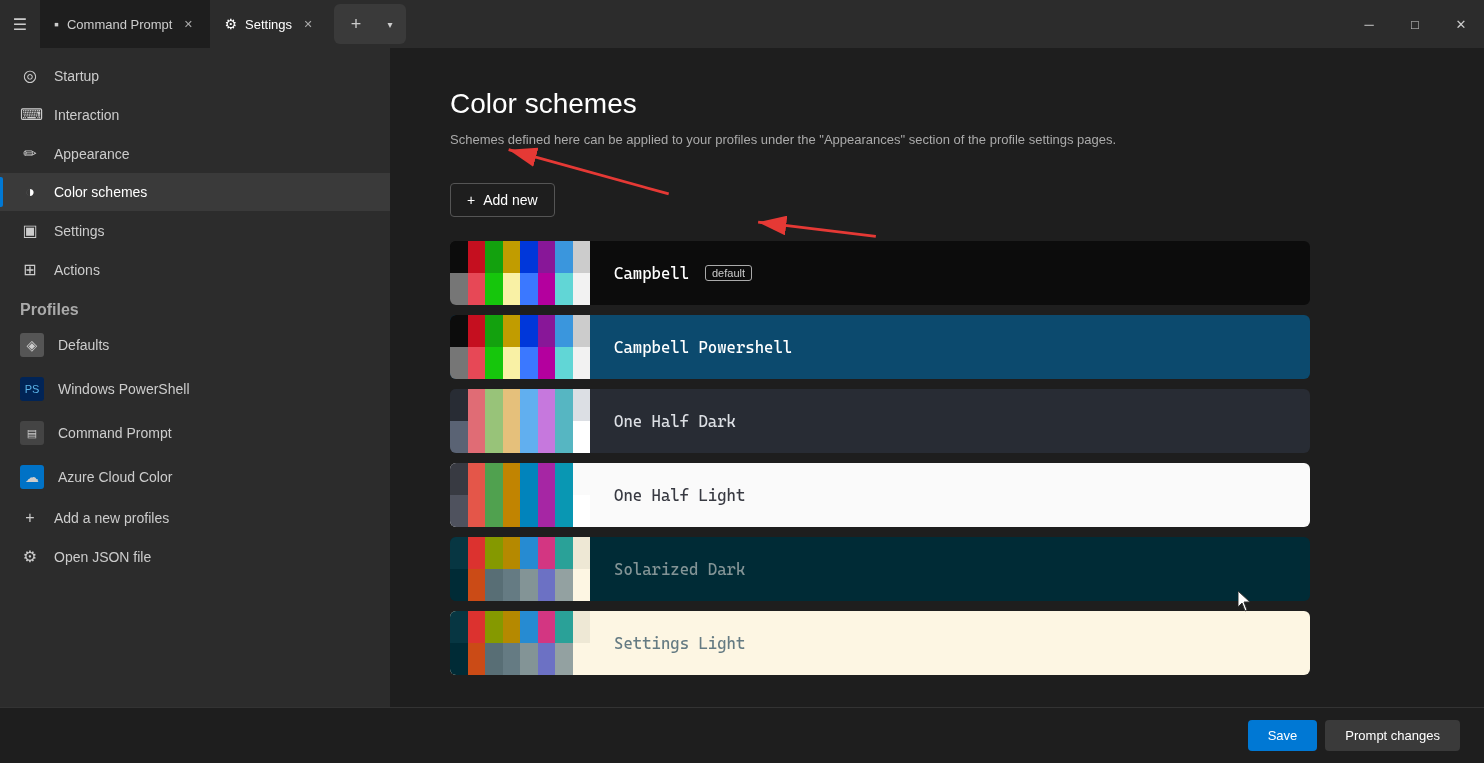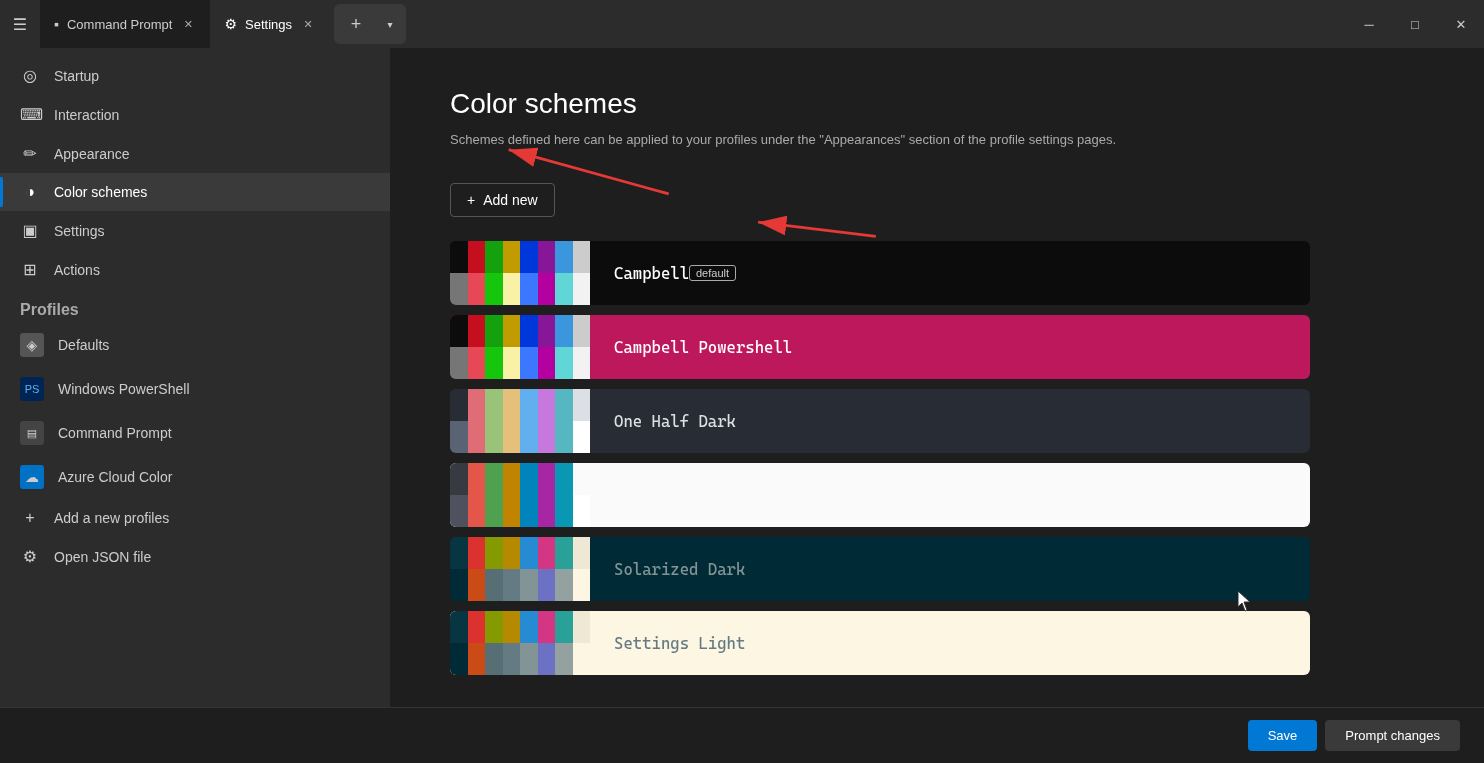--- a/index.html
+++ b/index.html
@@ -240,21 +240,21 @@
       height: 100%;
     }
     .scheme-name-area {
       flex: 1;
       display: flex;
       align-items: center;
       padding: 0 24px;
       font-size: 16px;
       font-family: 'Cascadia Code', 'Consolas', monospace;
       height: 64px;
-      gap: 0;
+      gap: 16px;
     }
     .default-badge {
       border: 1px solid #aaa;
       border-radius: 3px;
       padding: 1px 6px;
       font-size: 11px;
       color: #ccc;
       font-family: 'Segoe UI', sans-serif;
     }
 
@@ -413,21 +413,21 @@
             <div class="color-swatch" style="background: rgb(59, 120, 255);"></div>
             <div class="color-swatch" style="background: rgb(180, 0, 158);"></div>
             <div class="color-swatch" style="background: rgb(97, 214, 214);"></div>
             <div class="color-swatch" style="background: rgb(242, 242, 242);"></div>
           </div>
           <div class="scheme-name-area" style="color: rgb(255, 255, 255);">
             <span>Campbell</span>
             <span class="default-badge">default</span>
           </div>
         </div>
-        <div class="scheme-item" style="background: #be185d;">
+        <div class="scheme-item" style="background: #0c4a6e;">
           <div class="scheme-colors">
             <div class="color-swatch" style="background: rgb(12, 12, 12);"></div>
             <div class="color-swatch" style="background: rgb(197, 15, 31);"></div>
             <div class="color-swatch" style="background: rgb(19, 161, 14);"></div>
             <div class="color-swatch" style="background: rgb(193, 156, 0);"></div>
             <div class="color-swatch" style="background: rgb(0, 55, 218);"></div>
             <div class="color-swatch" style="background: rgb(136, 23, 152);"></div>
             <div class="color-swatch" style="background: rgb(58, 150, 221);"></div>
             <div class="color-swatch" style="background: rgb(204, 204, 204);"></div>
             <div class="color-swatch" style="background: rgb(118, 118, 118);"></div>
@@ -478,20 +478,23 @@
             <div class="color-swatch" style="background: rgb(250, 250, 250);"></div>
             <div class="color-swatch" style="background: rgb(79, 82, 94);"></div>
             <div class="color-swatch" style="background: rgb(228, 86, 73);"></div>
             <div class="color-swatch" style="background: rgb(80, 161, 79);"></div>
             <div class="color-swatch" style="background: rgb(193, 132, 1);"></div>
             <div class="color-swatch" style="background: rgb(1, 132, 188);"></div>
             <div class="color-swatch" style="background: rgb(166, 38, 164);"></div>
             <div class="color-swatch" style="background: rgb(9, 151, 179);"></div>
             <div class="color-swatch" style="background: rgb(255, 255, 255);"></div>
           </div>
+          <div class="scheme-name-area" style="color: rgb(56, 58, 66);">
+            <span>One Half Light</span>
+          </div>
         </div>
         <div class="scheme-item" style="background: rgb(0, 43, 54);">
           <div class="scheme-colors">
             <div class="color-swatch" style="background: rgb(7, 54, 66);"></div>
             <div class="color-swatch" style="background: rgb(220, 50, 47);"></div>
             <div class="color-swatch" style="background: rgb(133, 153, 0);"></div>
             <div class="color-swatch" style="background: rgb(181, 137, 0);"></div>
             <div class="color-swatch" style="background: rgb(38, 139, 210);"></div>
             <div class="color-swatch" style="background: rgb(211, 54, 130);"></div>
             <div class="color-swatch" style="background: rgb(42, 161, 152);"></div>

